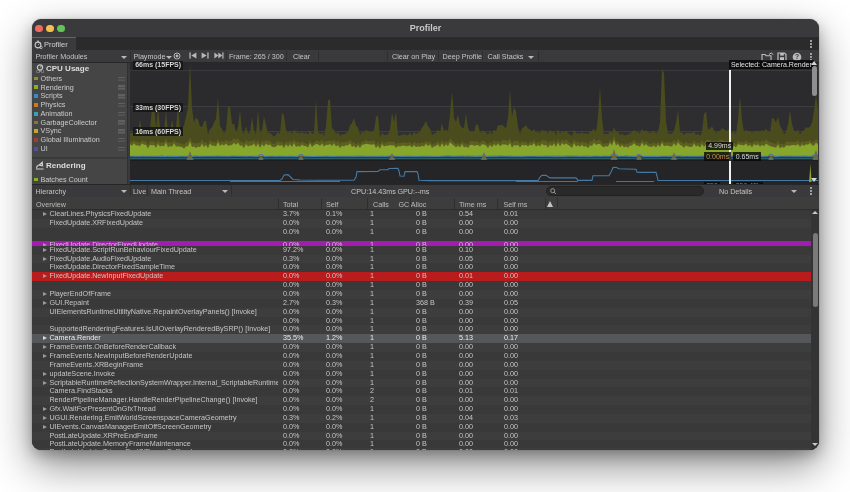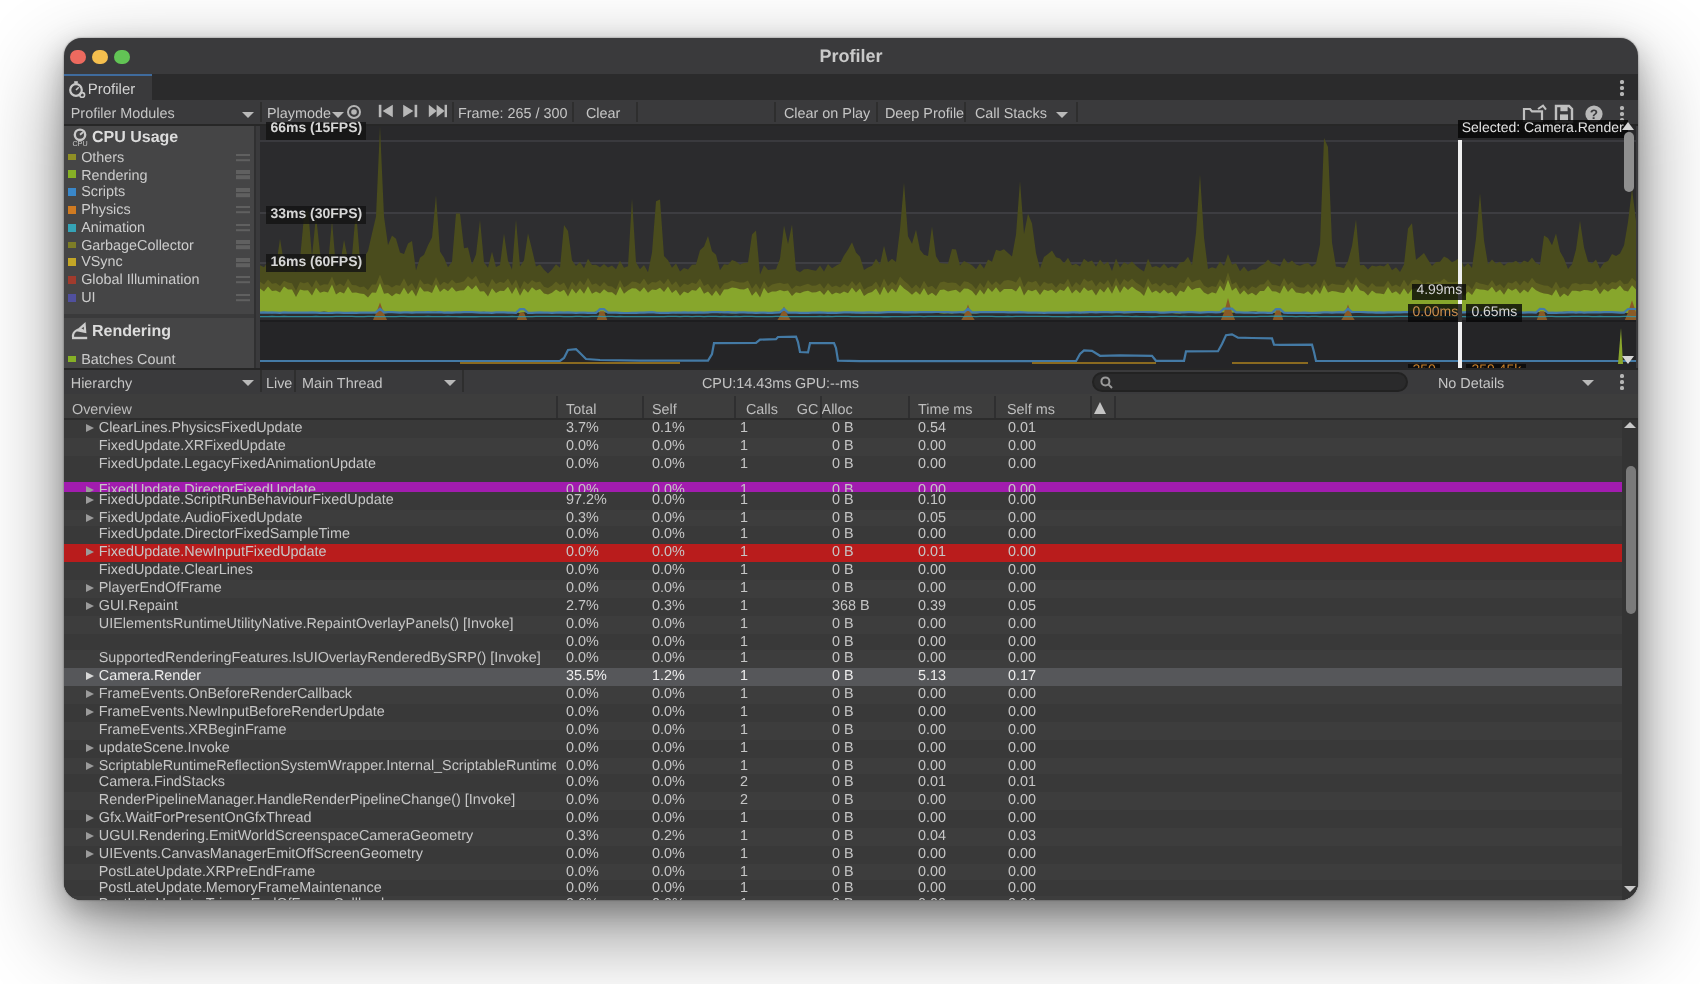--- a/index.html
+++ b/index.html
@@ -261,23 +261,20 @@
           <span>FixedUpdate.XRFixedUpdate</span>
         </div>
 <span class="v" style="left:250.6px">0.0%</span>
         <span class="v" style="left:293.6px">0.0%</span>
 <span class="v" style="left:337.6px">1</span>
         <span class="v" style="left:383.6px">0 B</span>
 <span class="v" style="left:426.6px">0.00</span>
         <span class="v" style="left:471.6px">0.00</span>
 </div>
 <div class="row" style="top:17.70px;background:#393939;color:#c6c6c6">
-<div class="nm">
-          <span>FixedUpdate.LegacyFixedAnimationUpdate</span>
-        </div>
 <span class="v" style="left:250.6px">0.0%</span>
         <span class="v" style="left:293.6px">0.0%</span>
 <span class="v" style="left:337.6px">1</span>
         <span class="v" style="left:383.6px">0 B</span>
 <span class="v" style="left:426.6px">0.00</span>
         <span class="v" style="left:471.6px">0.00</span>
 </div>
 <div class="row" style="top:31px;background:#a21caf;color:#c6c6c6">
 <div class="nm">
           <i class="tri" style="border-left-color:#9b9b9b"></i>
@@ -331,23 +328,20 @@
           <span>FixedUpdate.NewInputFixedUpdate</span>
         </div>
 <span class="v" style="left:250.6px">0.0%</span>
         <span class="v" style="left:293.6px">0.0%</span>
 <span class="v" style="left:337.6px">1</span>
         <span class="v" style="left:383.6px">0 B</span>
 <span class="v" style="left:426.6px">0.01</span>
         <span class="v" style="left:471.6px">0.00</span>
 </div>
 <div class="row" style="top:70.80px;background:#393939;color:#c6c6c6">
-<div class="nm">
-          <span>FixedUpdate.ClearLines</span>
-        </div>
 <span class="v" style="left:250.6px">0.0%</span>
         <span class="v" style="left:293.6px">0.0%</span>
 <span class="v" style="left:337.6px">1</span>
         <span class="v" style="left:383.6px">0 B</span>
 <span class="v" style="left:426.6px">0.00</span>
         <span class="v" style="left:471.6px">0.00</span>
 </div>
 <div class="row" style="top:79.65px;background:#3d3d3d;color:#c6c6c6">
 <div class="nm">
           <i class="tri" style="border-left-color:#9b9b9b"></i>

